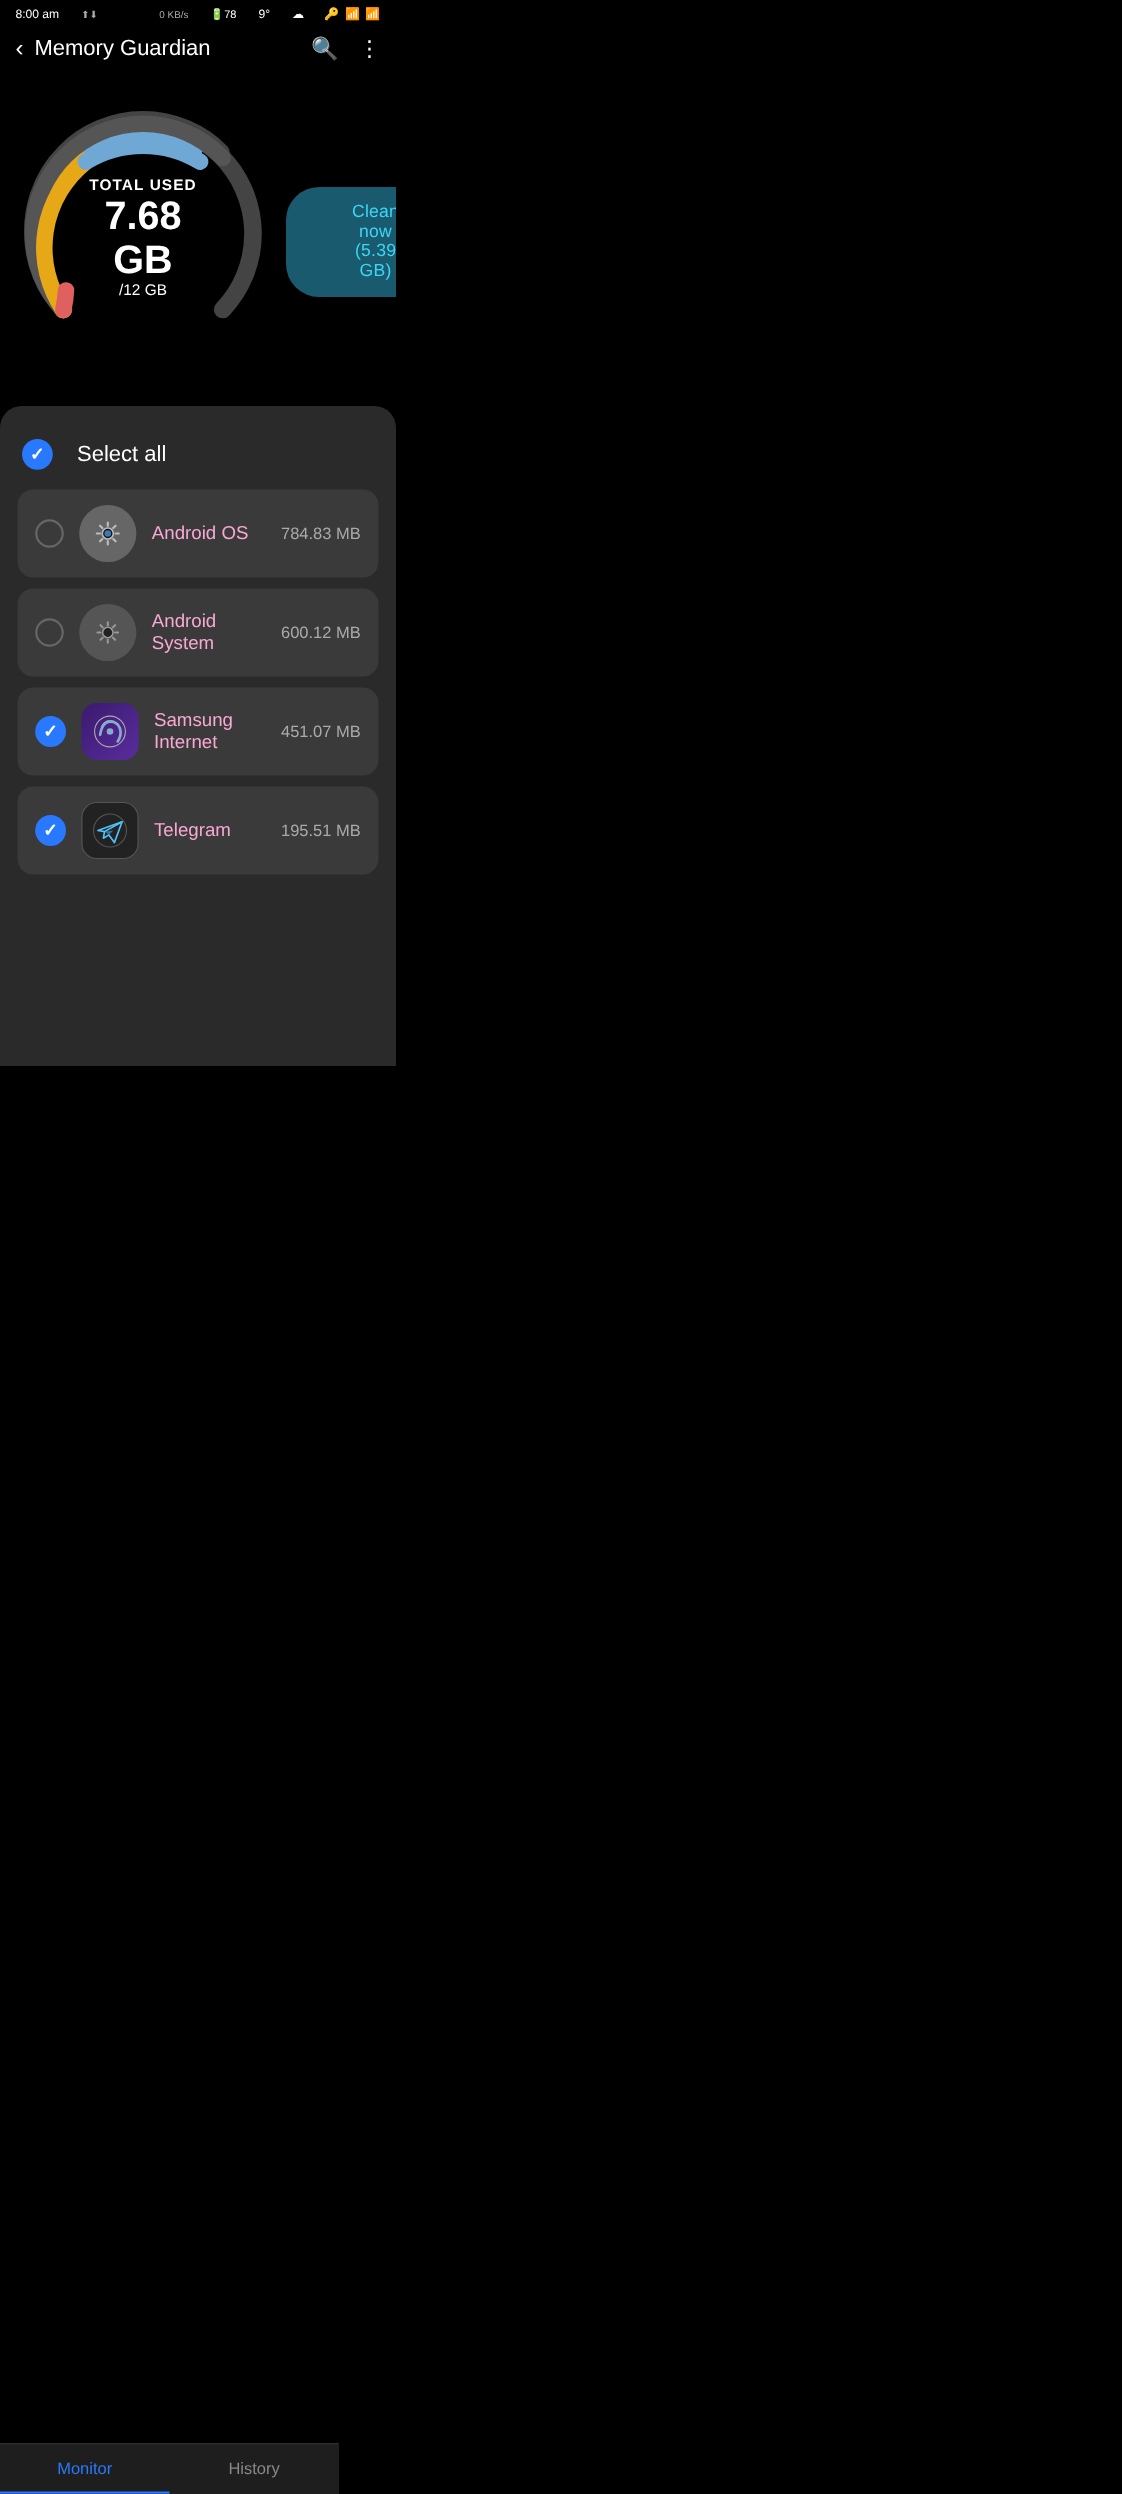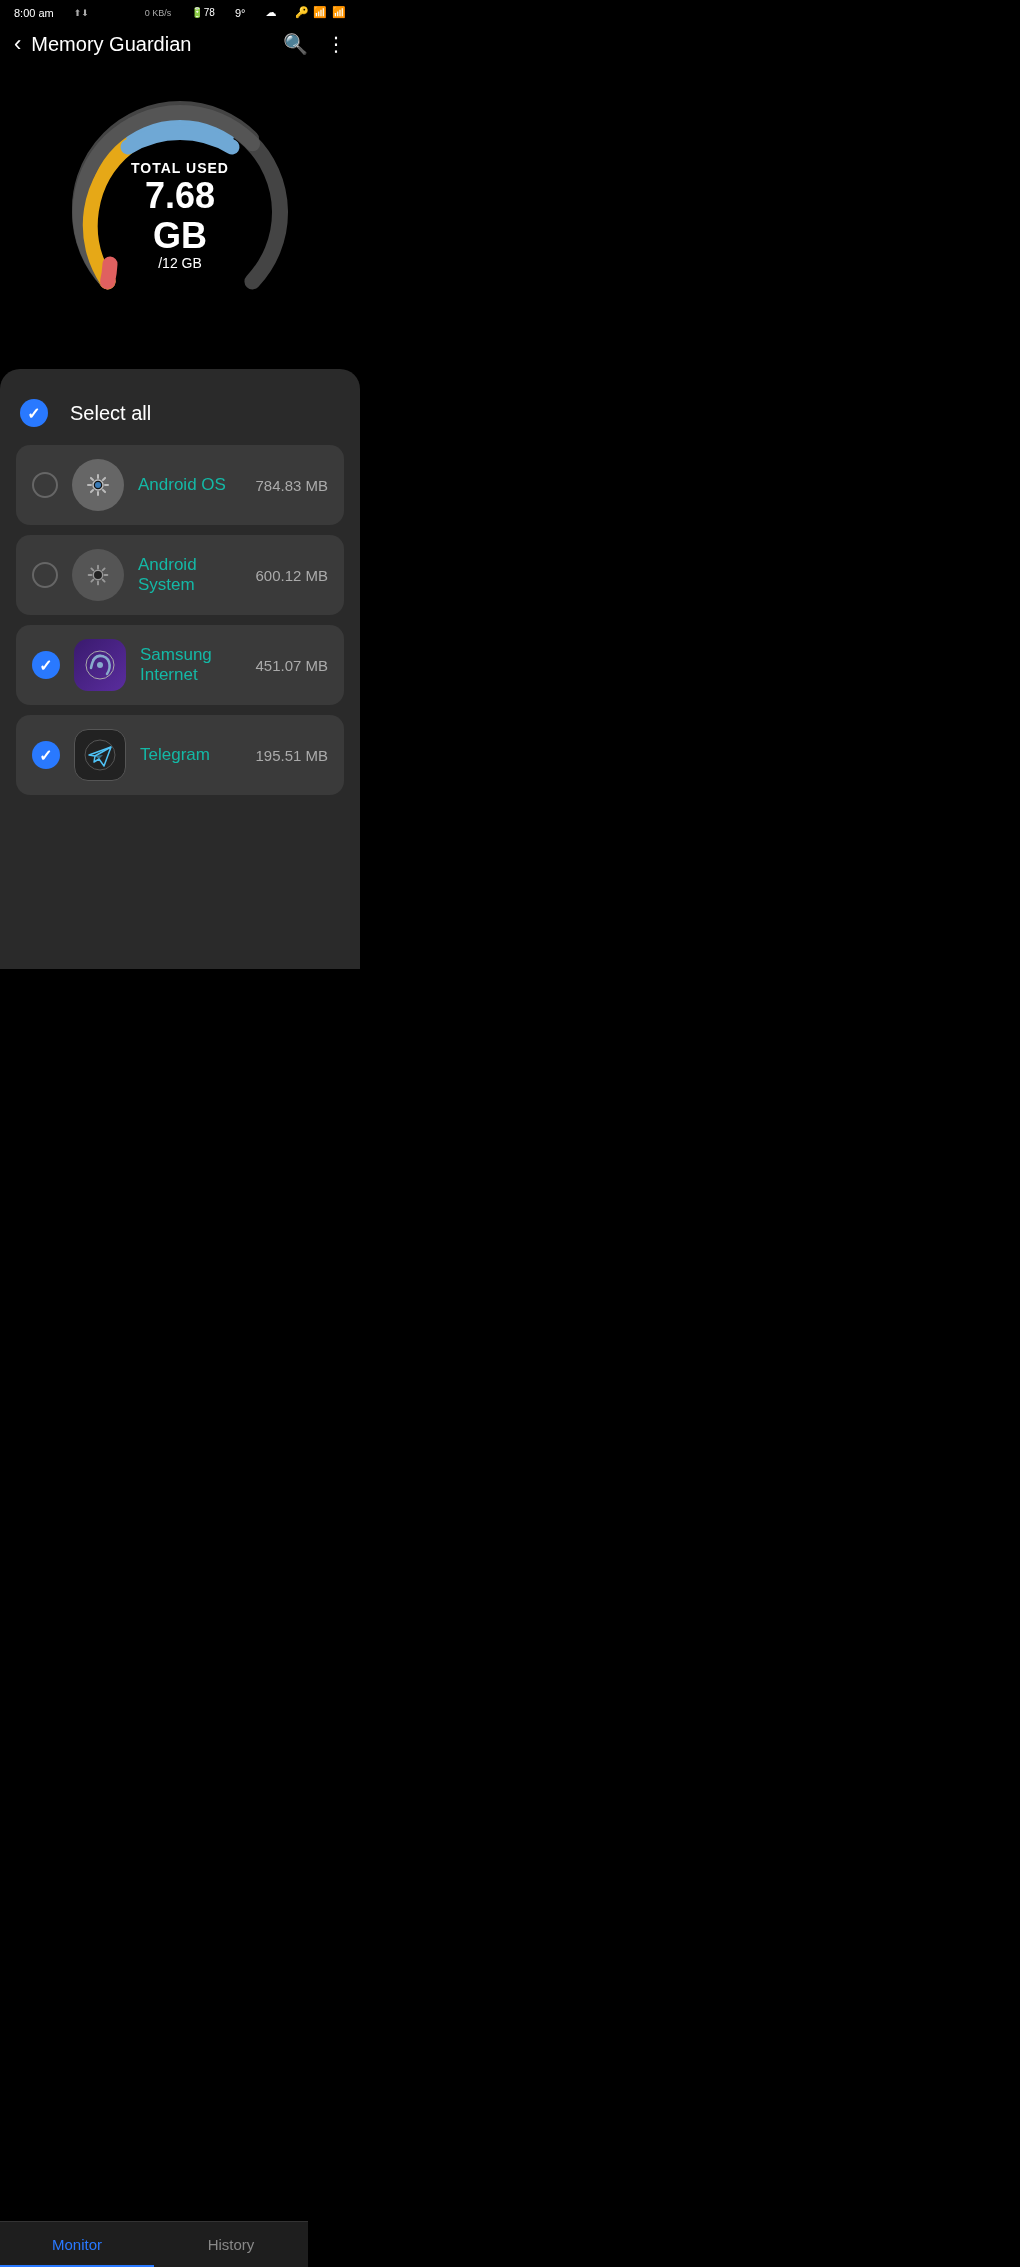--- a/index.html
+++ b/index.html
@@ -43,21 +43,21 @@
       font-weight: 500;
       flex: 1;
       color: #fff;
     }
     .top-icons { display: flex; gap: 18px; align-items: center; }
     .top-icon { font-size: 20px; color: #fff; cursor: pointer; }
 
     
     .gauge-section {
       display: flex;
-      flex-direction: column;
+      flex-direction: row;
       align-items: center;
       padding: 10px 0 30px;
       background: #000;
       justify-content: space-between;
     }
 
     .gauge-container {
       position: relative;
       width: 260px;
       height: 260px;
@@ -174,21 +174,21 @@
       justify-content: center;
       flex-shrink: 0;
       overflow: hidden;
     }
 
     .app-info {
       flex: 1;
     }
     .app-name {
       font-size: 17px;
-      color: #14b8a6;
+      color: #f9a8d4;
       font-weight: 400;
       margin-top: 12px;
     }
     .app-size {
       font-size: 15px;
       color: #aaa;
       margin-left: auto;
       flex-shrink: 0;
     }
 
@@ -296,20 +296,21 @@
       <path d="M 57.57 202.43 A 100 100 0 0 0 60 185" fill="none" stroke="#e06060" stroke-width="15" stroke-linecap="round"></path>
     </svg>
 
     <div class="gauge-center-text">
       <div class="gauge-label">TOTAL USED</div>
       <div class="gauge-value">7.68 GB</div>
       <div class="gauge-total">/12 GB</div>
     </div>
   </div>
 
+  <button class="clean-btn">Clean now (5.39 GB)</button>
 </div>
 
 <div class="list-section">
 
   <div class="select-all-row">
     <div class="checkbox-blue"></div>
     <span class="select-all-label">Select all</span>
   </div>
 
   <div class="app-item">

